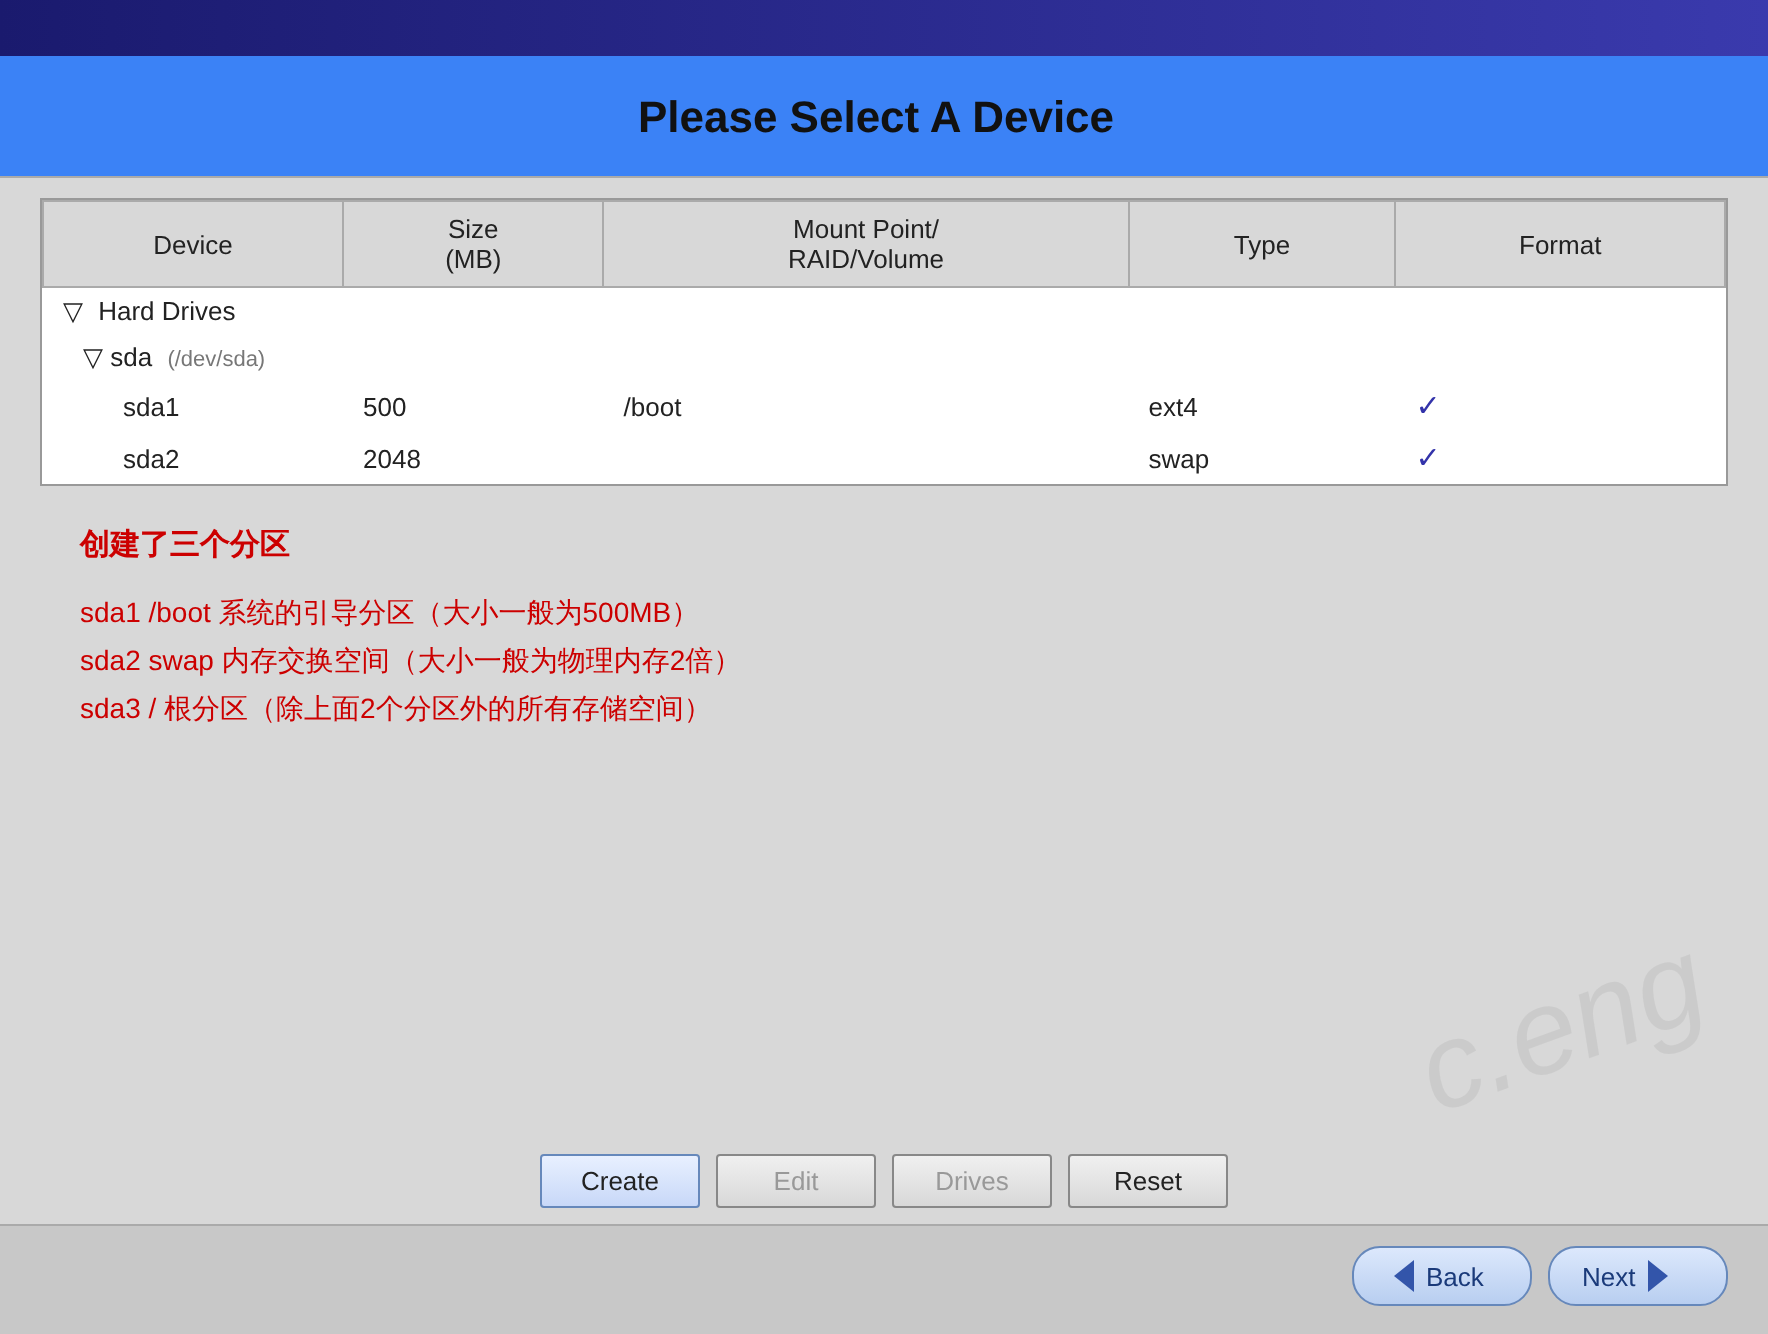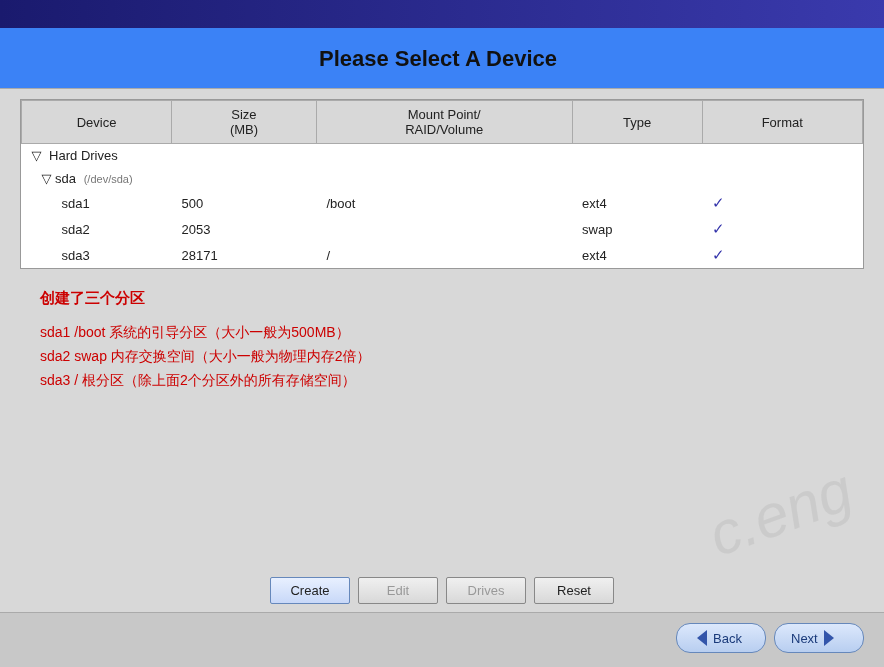--- a/index.html
+++ b/index.html
@@ -246,30 +246,23 @@
           </tr>
           <tr>
             <td class="indent2">sda1</td>
             <td>500</td>
             <td>/boot</td>
             <td>ext4</td>
             <td><span class="checkmark">✓</span></td>
           </tr>
           <tr>
             <td class="indent2">sda2</td>
-            <td>2053</td>
+            <td>2048</td>
             <td></td>
             <td>swap</td>
-            <td><span class="checkmark">✓</span></td>
-          </tr>
-          <tr>
-            <td class="indent2">sda3</td>
-            <td>28171</td>
-            <td>/</td>
-            <td>ext4</td>
             <td><span class="checkmark">✓</span></td>
           </tr>
         </tbody>
       </table>
     </div>
 
     <div class="annotation-area">
       <div class="annotation-title">创建了三个分区</div>
       <div class="annotation-line">sda1  /boot  系统的引导分区（大小一般为500MB）</div>
       <div class="annotation-line">sda2  swap  内存交换空间（大小一般为物理内存2倍）</div>

